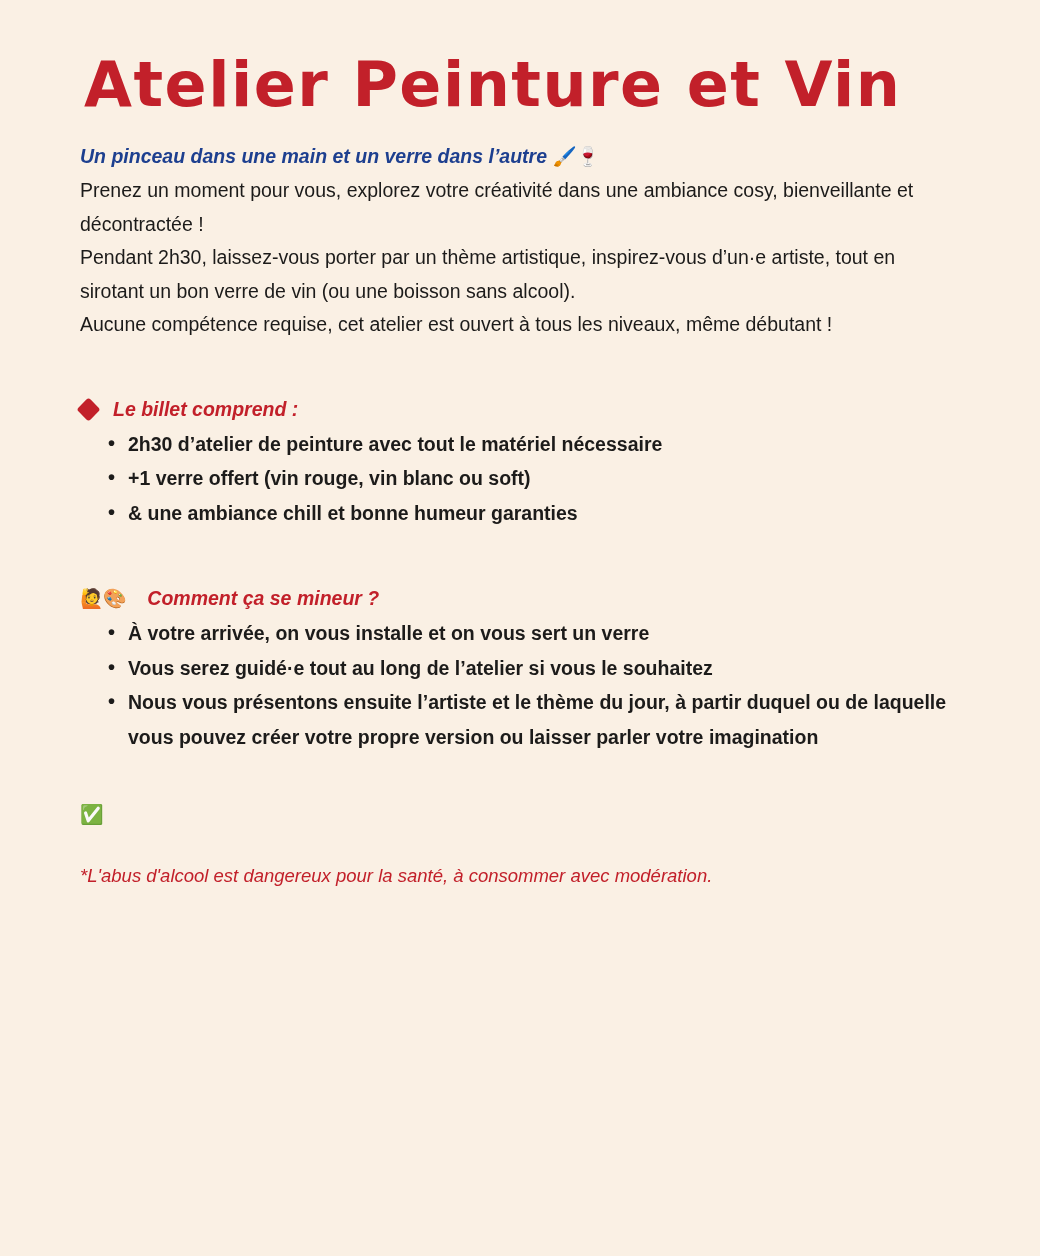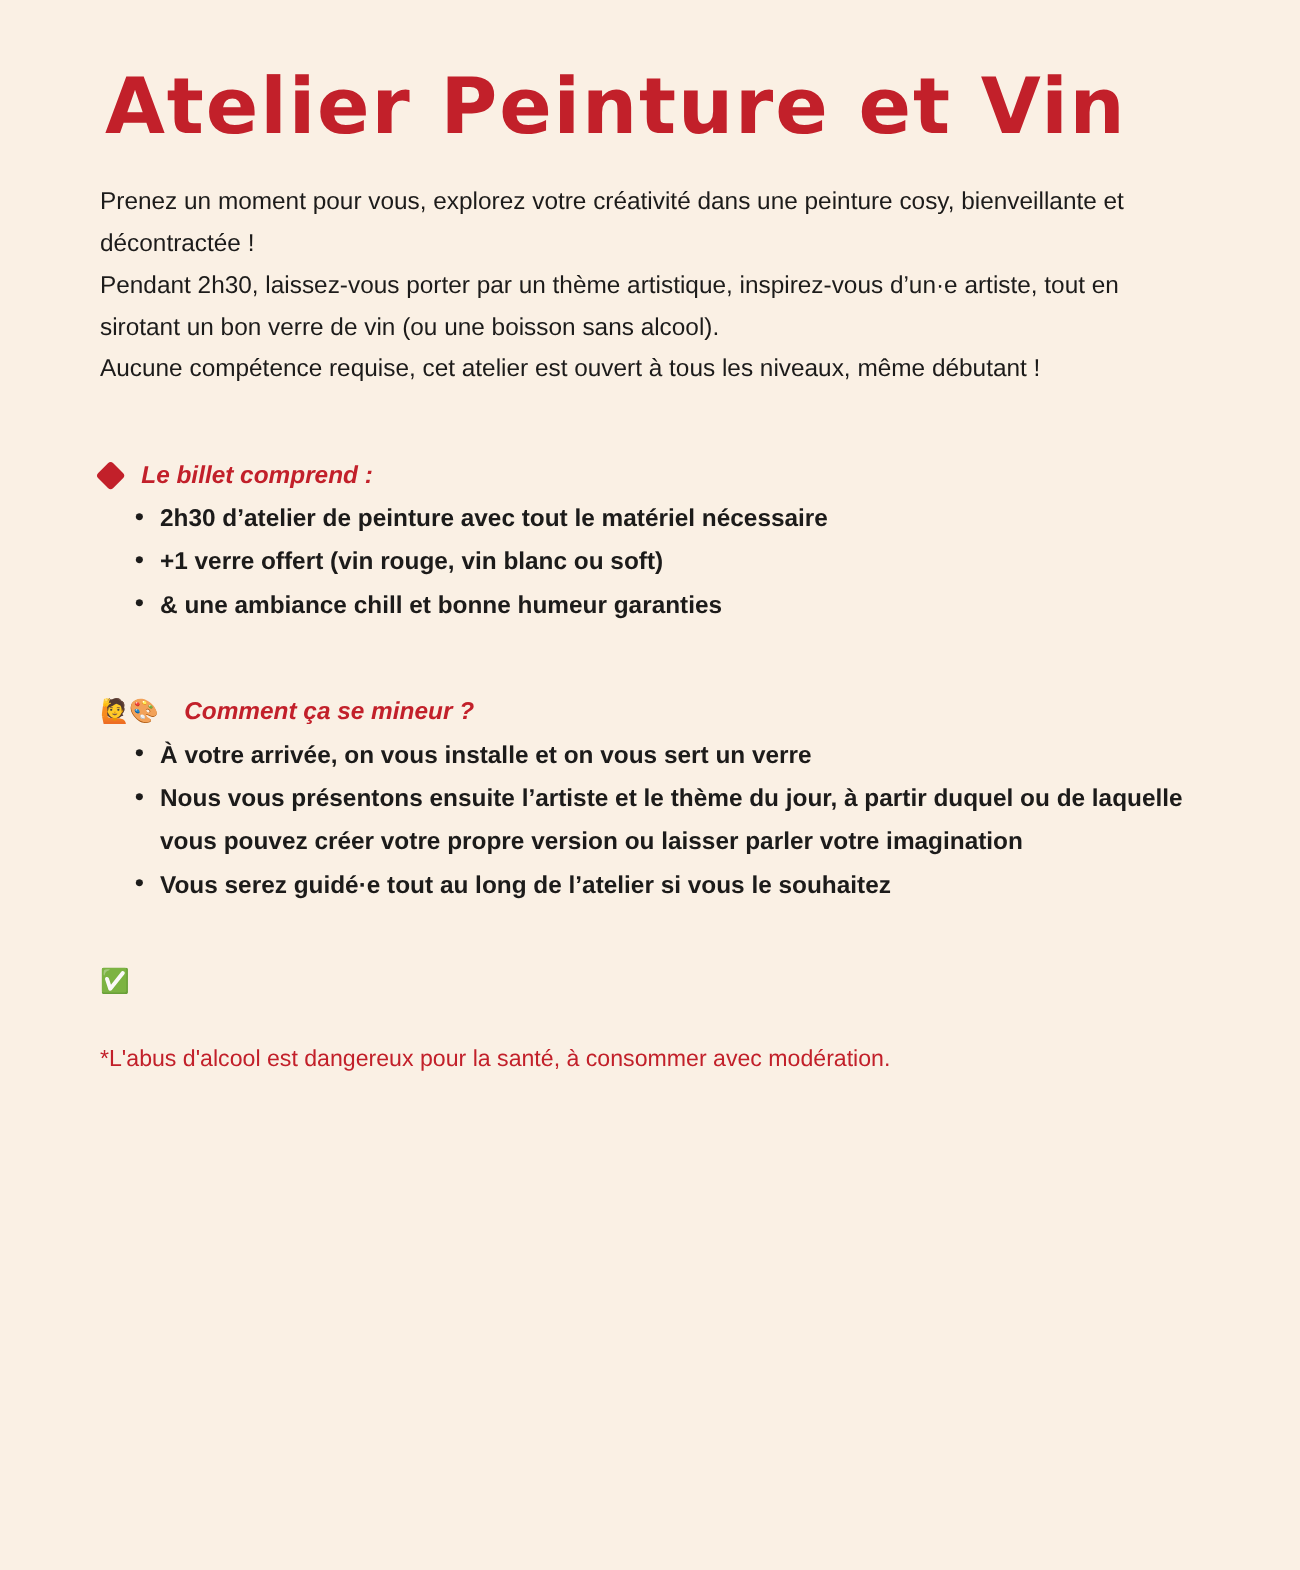--- a/index.html
+++ b/index.html
@@ -99,20 +99,21 @@
   .closing .line1 {
     display: flex;
     align-items: baseline;
     gap: 8px;
   }
   .check {
     font-style: normal;
     font-size: 19px;
   }
   .disclaimer {
+    font-style: italic;
     font-size: 18.5px;
     color: #c2202a;
     margin-top: 34px;
   }
   .diamond-icon {
     display: inline-block;
     width: 17px;
     height: 17px;
     background: #c2202a;
     transform: rotate(45deg);
@@ -122,21 +123,25 @@
   }
 </style>
 </head>
 <body>
 
 <div class="page">
 
   <h1 class="title">Atelier Peinture et Vin</h1>
 
   <div class="intro-block section">
-    <p class="para">Prenez un moment pour vous, explorez votre créativité dans une peinture cosy, bienveillante et décontractée !</p>
+    <div class="sub-head blue">
+      <span>Un pinceau dans une main et un verre dans l’autre</span>
+      <span class="emoji">🖌️🍷</span>
+    </div>
+    <p class="para">Prenez un moment pour vous, explorez votre créativité dans une ambiance cosy, bienveillante et décontractée !</p>
     <p class="para">Pendant 2h30, laissez-vous porter par un thème artistique, inspirez-vous d’un·e artiste, tout en sirotant un bon verre de vin (ou une boisson sans alcool).</p>
     <p class="para">Aucune compétence requise, cet atelier est ouvert à tous les niveaux, même débutant !</p>
   </div>
 
   <div class="gap-lg"></div>
 
   <div class="section">
     <div class="sub-head">
       <span class="diamond-icon"></span>
       <span>Le billet comprend :</span>
@@ -151,22 +156,22 @@
   <div class="gap-lg"></div>
 
   <div class="section">
     <div class="sub-head">
       <span class="emoji">🙋🎨</span>
       <span style="width:8px"></span>
       <span>Comment ça se mineur ?</span>
     </div>
     <ul class="bullets">
       <li>À votre arrivée, on vous installe et on vous sert un verre</li>
+      <li>Vous serez guidé·e tout au long de l’atelier si vous le souhaitez</li>
       <li>Nous vous présentons ensuite l’artiste et le thème du jour, à partir duquel ou de laquelle vous pouvez créer votre propre version ou laisser parler votre imagination</li>
-      <li>Vous serez guidé·e tout au long de l’atelier si vous le souhaitez</li>
     </ul>
   </div>
 
   <div class="gap-md"></div>
 
   <div class="closing">
     <div class="line1">
       <span class="check">✅</span>
     </div>
   </div>

